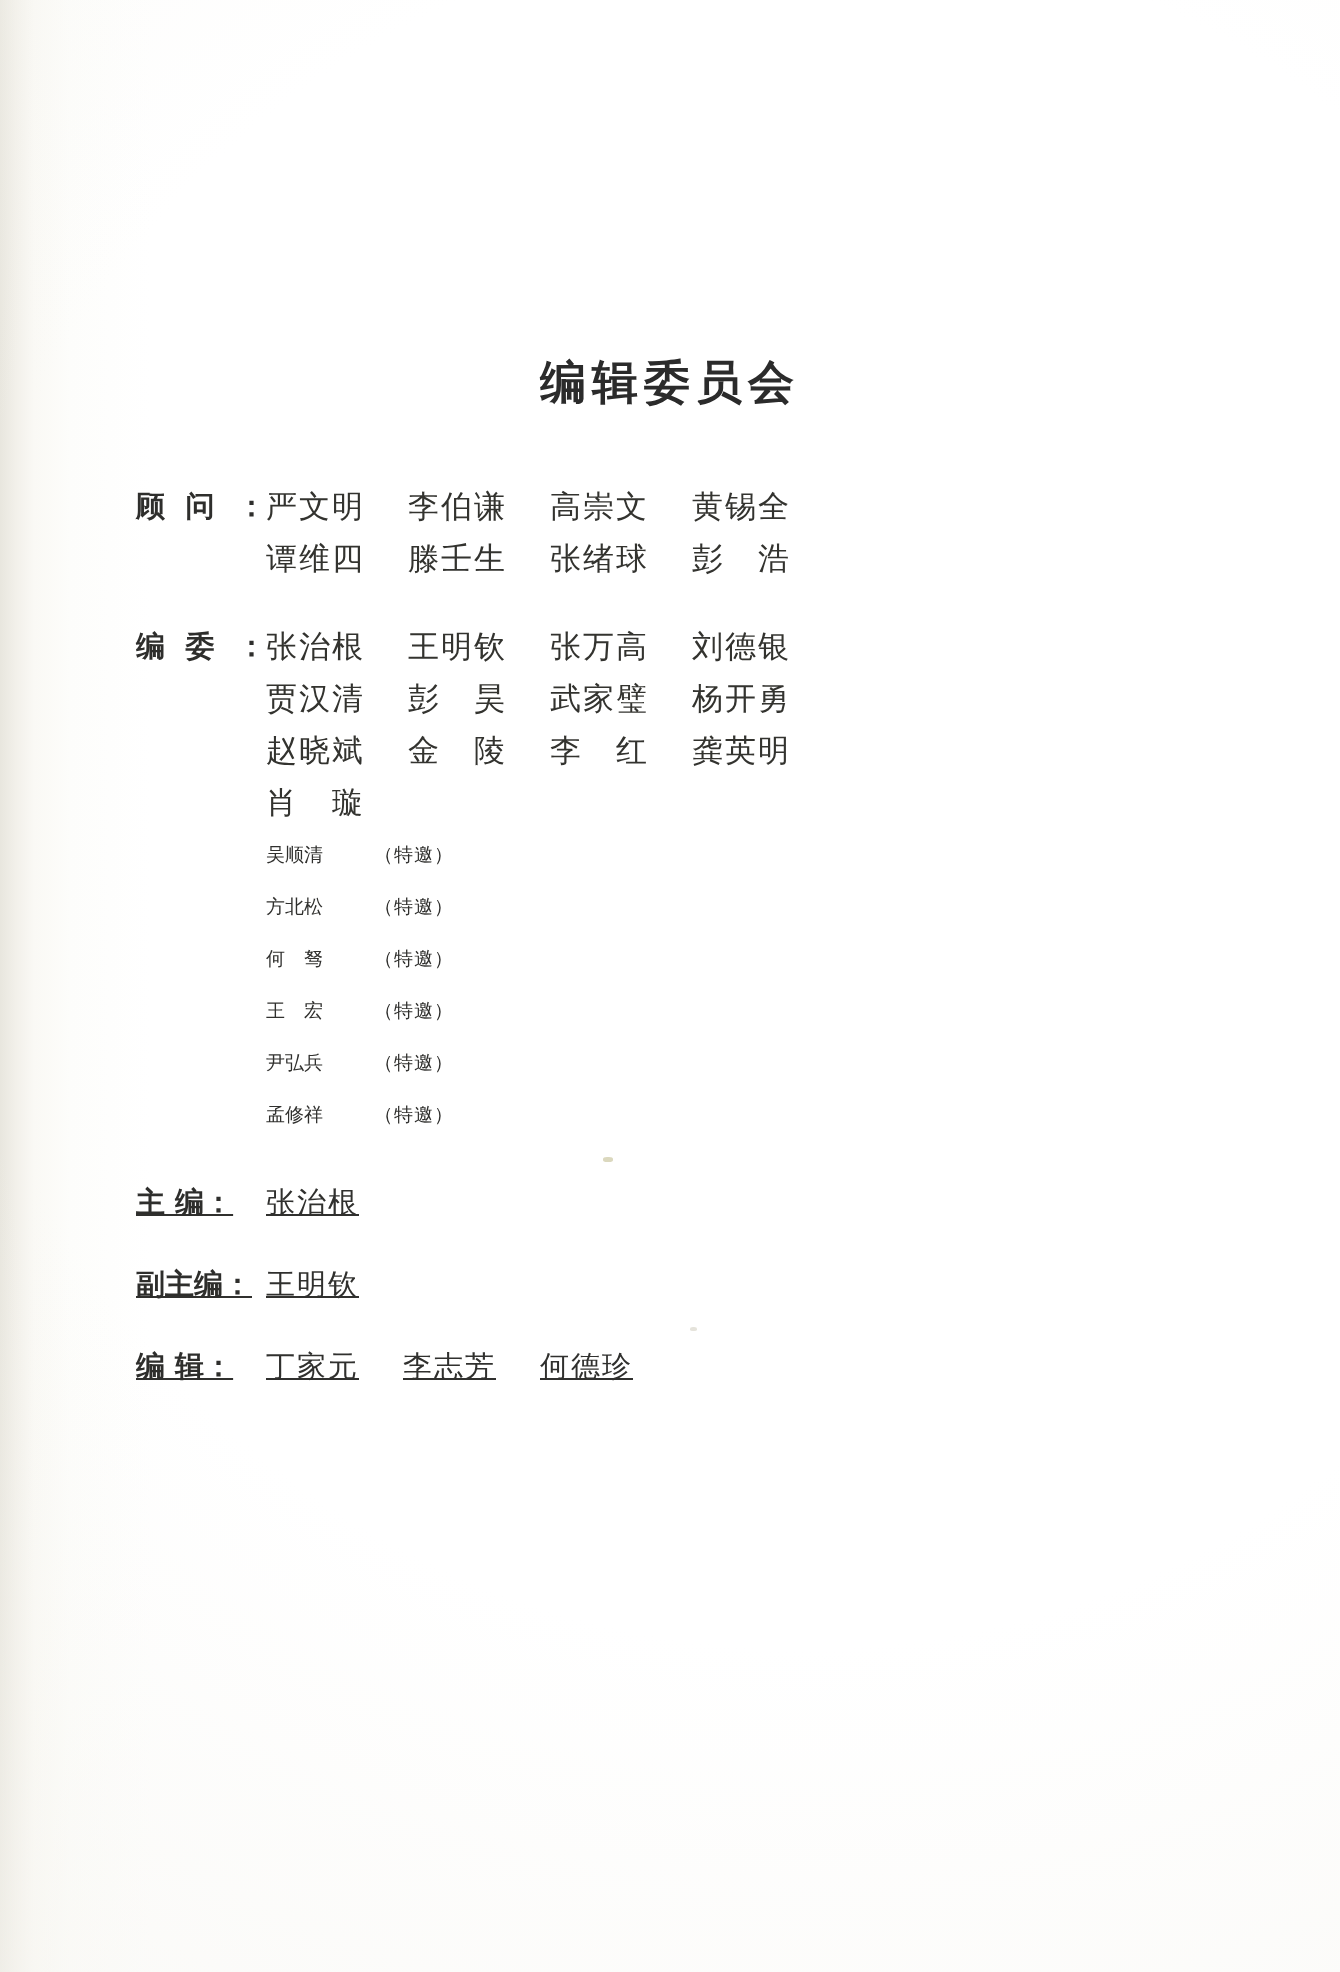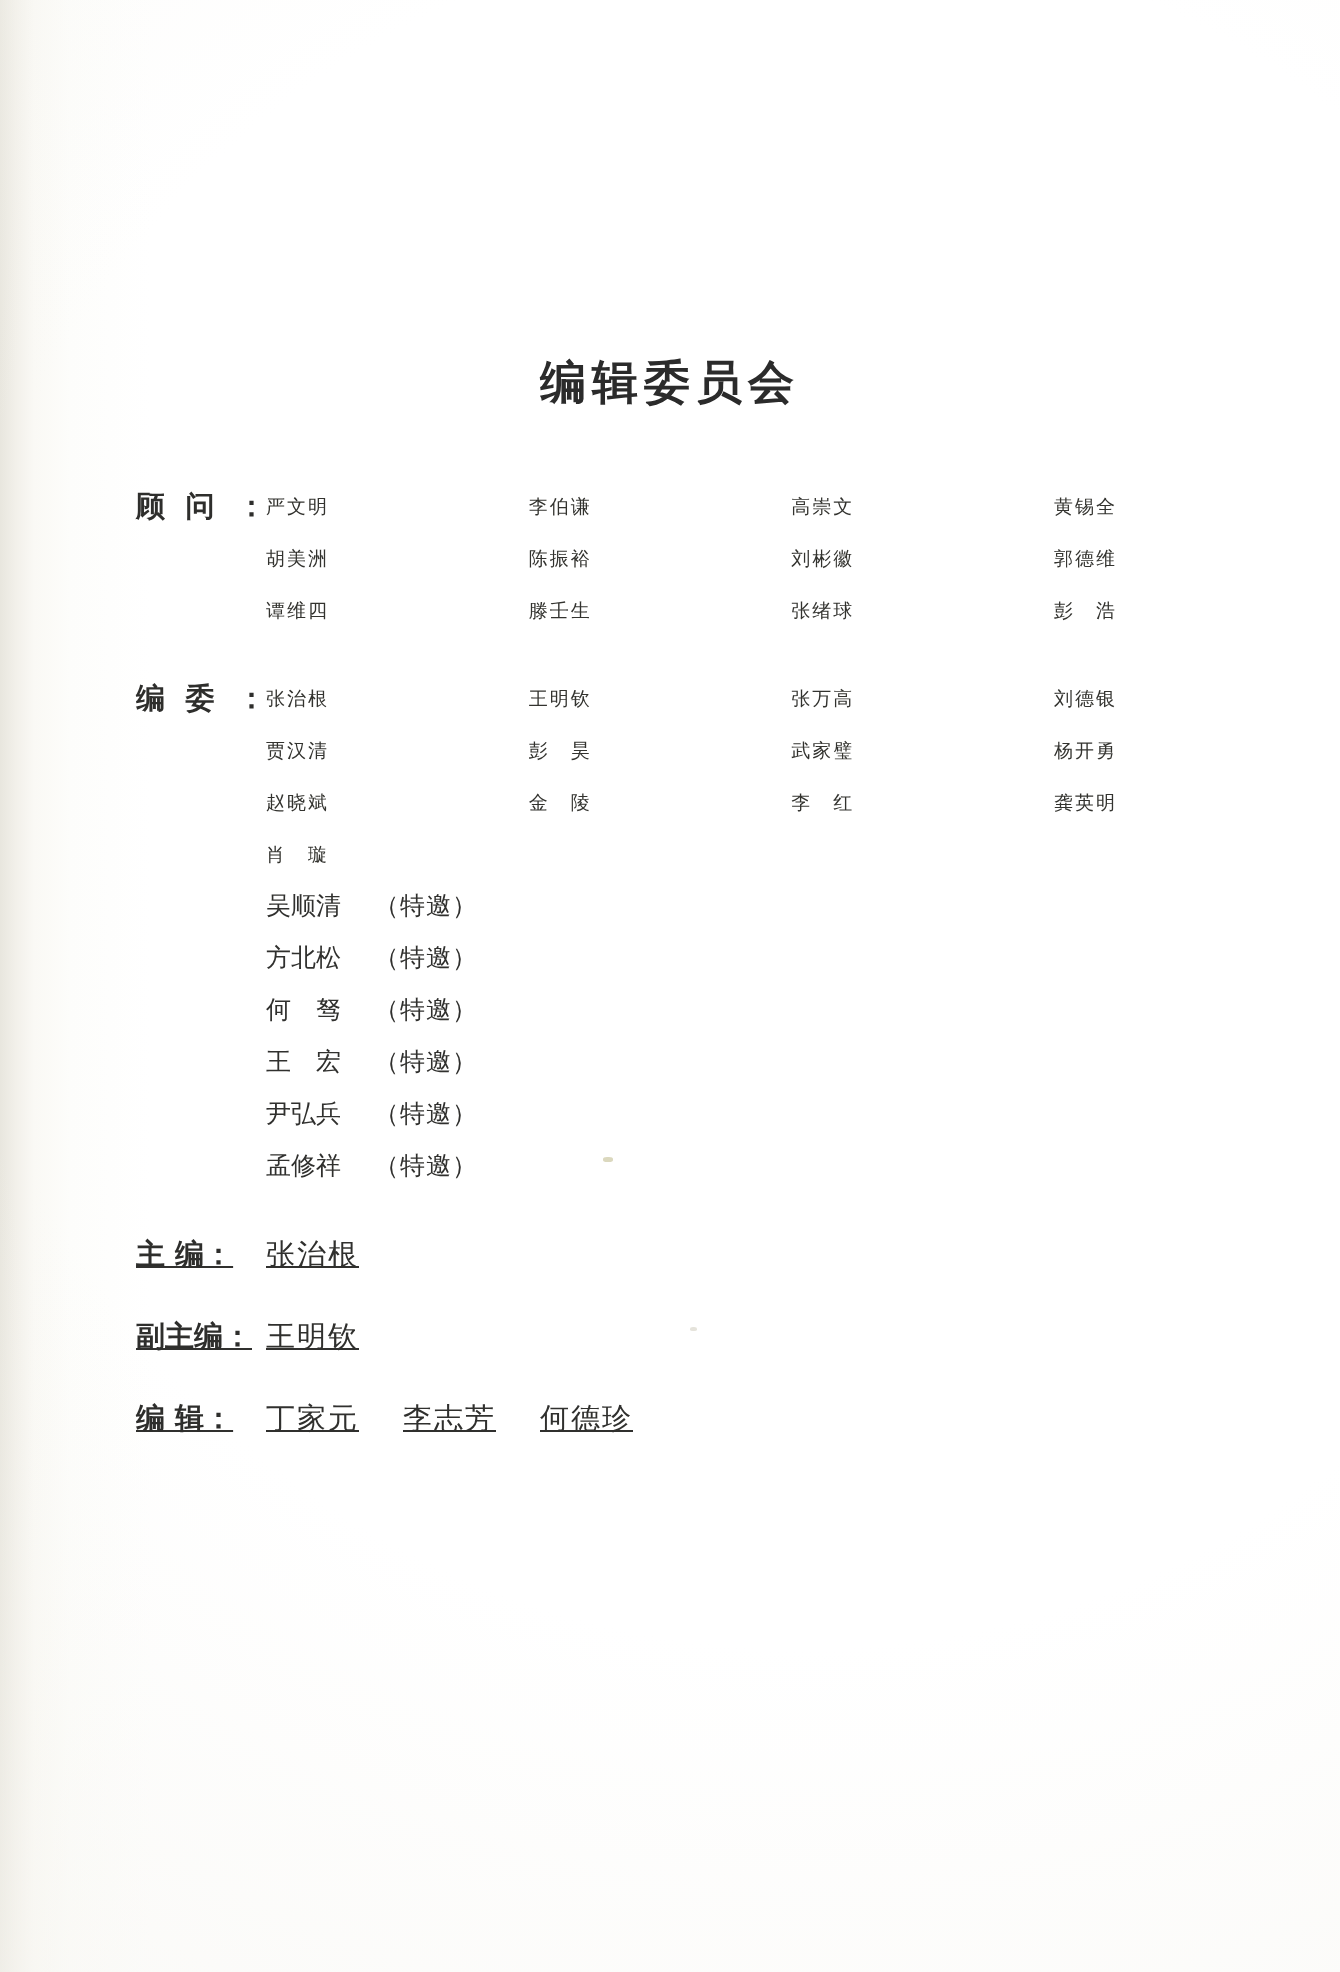--- a/index.html
+++ b/index.html
@@ -82,33 +82,32 @@
     justify-content: space-between;
   }
   .label .colon {
     margin-left: 2px;
   }
   .rows {
     flex: 1 1 auto;
   }
   .row {
     display: flex;
-    font-size: 19px;
+    font-size: 31px;
     line-height: 52px;
     white-space: nowrap;
-    justify-content: space-between;
   }
   .name {
     width: 142px;
     flex: 0 0 142px;
     letter-spacing: 2px;
     color: #33332f;
   }
   .special {
-    font-size: 25px;
+    font-size: 19px;
     line-height: 52px;
     white-space: nowrap;
     letter-spacing: 1px;
   }
   .special .nm {
     display: inline-flex;
     width: 108px;
     justify-content: space-between;
     letter-spacing: 0;
   }
@@ -155,26 +154,20 @@
         <span>顾</span>
         <span>问</span>
         <span class="colon">：</span>
       </div>
       <div class="rows">
         <div class="row">
           <span class="name">严文明</span>
           <span class="name">李伯谦</span>
           <span class="name">高崇文</span>
           <span class="name">黄锡全</span>
-        </div>
-        <div class="row">
-          <span class="name">胡美洲</span>
-          <span class="name">陈振裕</span>
-          <span class="name">刘彬徽</span>
-          <span class="name">郭德维</span>
         </div>
         <div class="row">
           <span class="name">谭维四</span>
           <span class="name">滕壬生</span>
           <span class="name">张绪球</span>
           <span class="name">彭　浩</span>
         </div>
       </div>
     </div>
 

